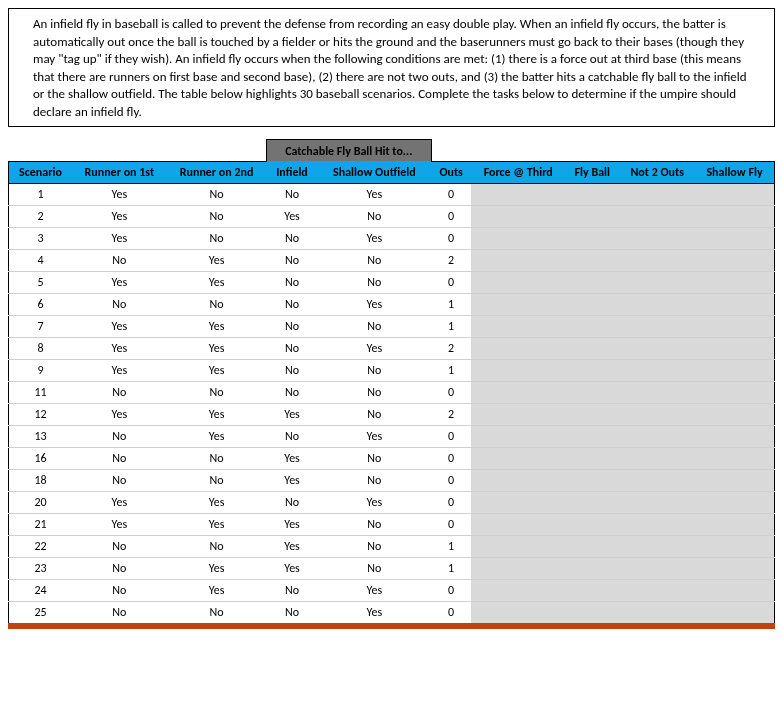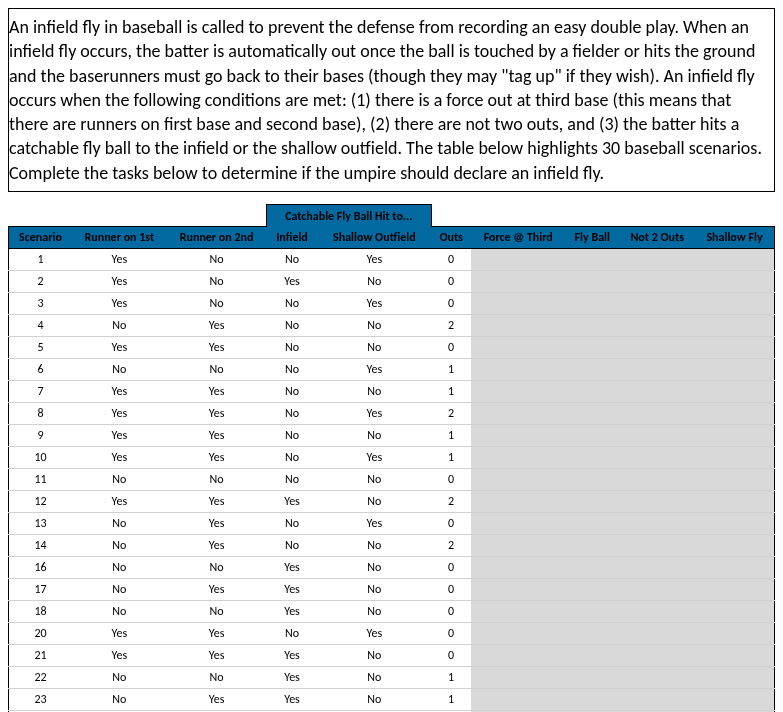--- a/index.html
+++ b/index.html
@@ -5,44 +5,44 @@
   body {
     margin: 0;
     padding: 8px;
     font-family: Calibri, Arial, sans-serif;
     font-size: 12px;
     background: #fff;
     color: #000;
   }
   .instructions {
     border: 1px solid #000;
-    padding: 6px 0;
+    padding: 6px 24px;
     margin-bottom: 12px;
     line-height: 1.35;
-    font-size: 18px;
+    font-size: 13px;
   }
   table {
     border-collapse: collapse;
     width: 100%;
   }
   th, td {
     padding: 2px 5px;
     font-size: 12px;
     text-align: center;
     height: 17px;
     border-bottom: 1px solid #d0d0d0;
   }
   .merged-header {
-    background: #0369a1;
+    background: #737373;
     border: 1px solid #000;
     border-bottom: none;
     font-weight: bold;
   }
   .header-row th {
-    background: #0369a1;
+    background: #0ea5e9;
     border-top: 1px solid #000;
     border-bottom: 1px solid #000;
     font-weight: bold;
   }
   .header-row th.no-top {
     border-top: 1px solid #000;
   }
   .header-row th.middle {
     border-top: none;
   }
@@ -183,32 +183,20 @@
         <td>Yes</td>
         <td>No</td>
         <td>No</td>
         <td>1</td>
         <td class="shaded"></td>
         <td class="shaded"></td>
         <td class="shaded"></td>
         <td class="shaded col-right"></td>
       </tr>
       <tr>
-        <td class="col-left scenario">10</td>
-        <td>Yes</td>
-        <td>Yes</td>
-        <td>No</td>
-        <td>Yes</td>
-        <td>1</td>
-        <td class="shaded"></td>
-        <td class="shaded"></td>
-        <td class="shaded"></td>
-        <td class="shaded col-right"></td>
-      </tr>
-      <tr>
         <td class="col-left scenario">11</td>
         <td>No</td>
         <td>No</td>
         <td>No</td>
         <td>No</td>
         <td>0</td>
         <td class="shaded"></td>
         <td class="shaded"></td>
         <td class="shaded"></td>
         <td class="shaded col-right"></td>
@@ -231,47 +219,23 @@
         <td>Yes</td>
         <td>No</td>
         <td>Yes</td>
         <td>0</td>
         <td class="shaded"></td>
         <td class="shaded"></td>
         <td class="shaded"></td>
         <td class="shaded col-right"></td>
       </tr>
       <tr>
-        <td class="col-left scenario">14</td>
-        <td>No</td>
-        <td>Yes</td>
-        <td>No</td>
-        <td>No</td>
-        <td>2</td>
-        <td class="shaded"></td>
-        <td class="shaded"></td>
-        <td class="shaded"></td>
-        <td class="shaded col-right"></td>
-      </tr>
-      <tr>
         <td class="col-left scenario">16</td>
         <td>No</td>
         <td>No</td>
-        <td>Yes</td>
-        <td>No</td>
-        <td>0</td>
-        <td class="shaded"></td>
-        <td class="shaded"></td>
-        <td class="shaded"></td>
-        <td class="shaded col-right"></td>
-      </tr>
-      <tr>
-        <td class="col-left scenario">17</td>
-        <td>No</td>
-        <td>Yes</td>
         <td>Yes</td>
         <td>No</td>
         <td>0</td>
         <td class="shaded"></td>
         <td class="shaded"></td>
         <td class="shaded"></td>
         <td class="shaded col-right"></td>
       </tr>
       <tr>
         <td class="col-left scenario">18</td>

